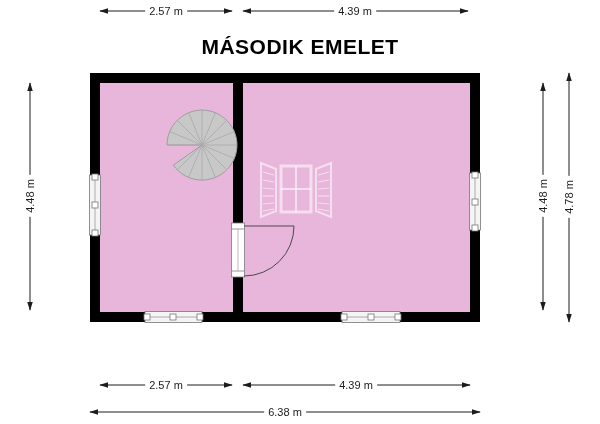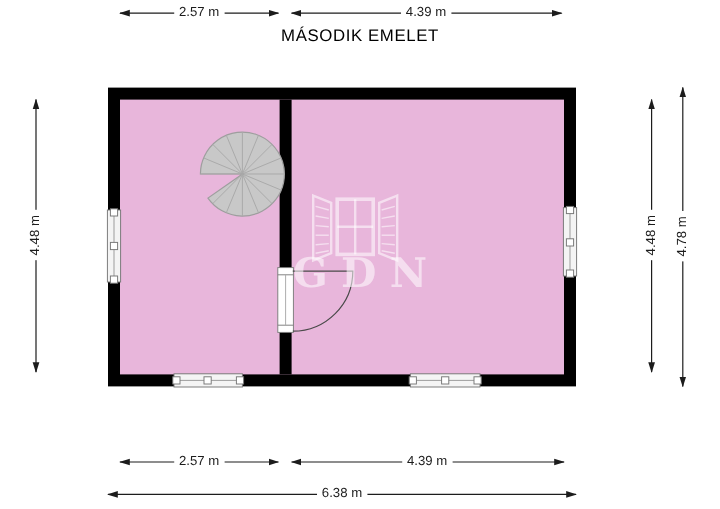--- a/index.html
+++ b/index.html
@@ -8,22 +8,22 @@
     font-family:"Liberation Sans",sans-serif;overflow:hidden;
   }
   #plan-svg{position:absolute;left:0;top:0;}
   .dim-label{
     position:absolute;transform:translate(-50%,-50%);
     background:#ffffff;padding:0 4px;font-size:11px;color:#1c1c1c;
     white-space:nowrap;line-height:13px;
   }
   .dim-label.vert{transform:translate(-50%,-50%) rotate(-90deg);}
   .page-title{
-    position:absolute;left:50%;top:29px;transform:translate(-50%,-50%);
-    font-size:14px;font-weight:normal;color:#000;letter-spacing:.5px;white-space:nowrap;
+    position:absolute;left:50%;top:47px;transform:translate(-50%,-50%);
+    font-size:21px;font-weight:bold;color:#000;letter-spacing:.5px;white-space:nowrap;
   }
   .watermark-text{
     position:absolute;left:300px;top:228px;transform:translate(-50%,-50%);
     font-family:"DejaVu Serif",serif;font-weight:bold;font-size:34px;
     letter-spacing:11px;color:rgba(255,255,255,0.55);white-space:nowrap;
     padding-left:11px; 
   }
 </style>
 </head>
 <body>
@@ -131,21 +131,20 @@
       <line x1="243" y1="11" x2="468" y2="11" marker-start="url(#ah)" marker-end="url(#ah)"></line>
       <line x1="30" y1="83" x2="30" y2="310" marker-start="url(#ah)" marker-end="url(#ah)"></line>
       <line x1="543" y1="83" x2="543" y2="310" marker-start="url(#ah)" marker-end="url(#ah)"></line>
       <line x1="569" y1="73" x2="569" y2="322" marker-start="url(#ah)" marker-end="url(#ah)"></line>
       <line x1="100" y1="385" x2="232" y2="385" marker-start="url(#ah)" marker-end="url(#ah)"></line>
       <line x1="243" y1="385" x2="470" y2="385" marker-start="url(#ah)" marker-end="url(#ah)"></line>
       <line x1="90" y1="412" x2="480" y2="412" marker-start="url(#ah)" marker-end="url(#ah)"></line>
     </g>
   </svg>
 
-  <div class="watermark-text">GDN</div>
 
   <div class="page-title">MÁSODIK EMELET</div>
 
   <div class="dim-label" style="left:166px;top:11px;">2.57 m</div>
   <div class="dim-label" style="left:355px;top:11px;">4.39 m</div>
   <div class="dim-label vert" style="left:30px;top:196px;">4.48 m</div>
   <div class="dim-label vert" style="left:543px;top:196px;">4.48 m</div>
   <div class="dim-label vert" style="left:569px;top:197px;">4.78 m</div>
   <div class="dim-label" style="left:166px;top:385px;">2.57 m</div>
   <div class="dim-label" style="left:356px;top:385px;">4.39 m</div>

